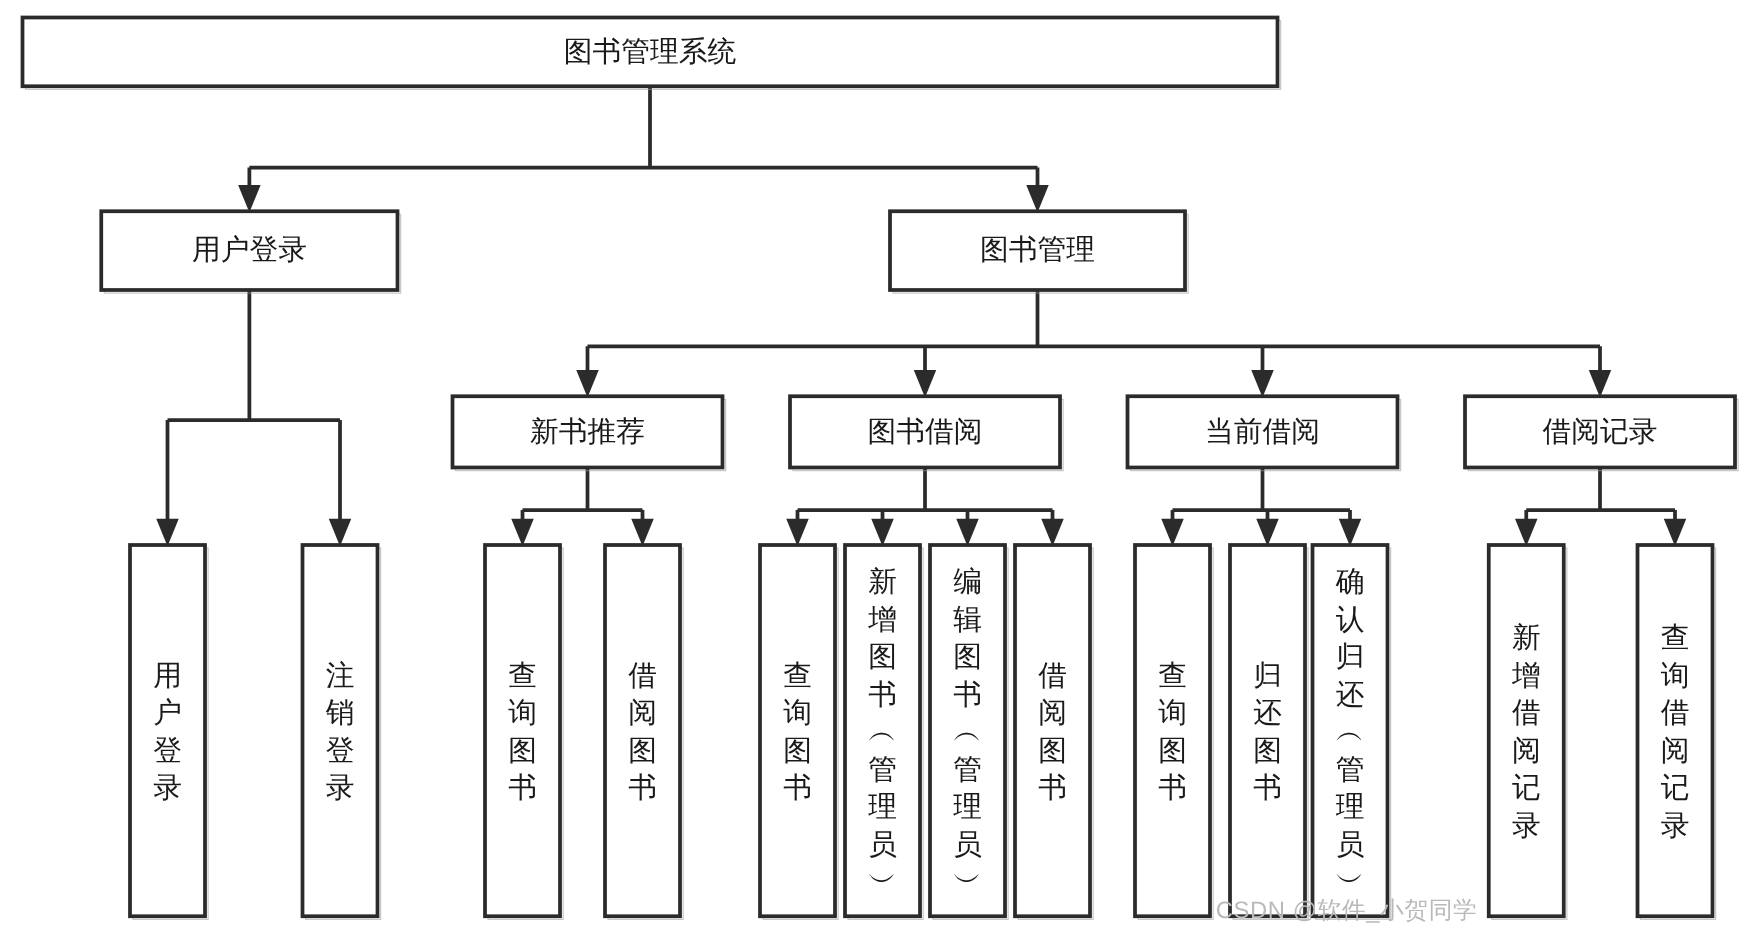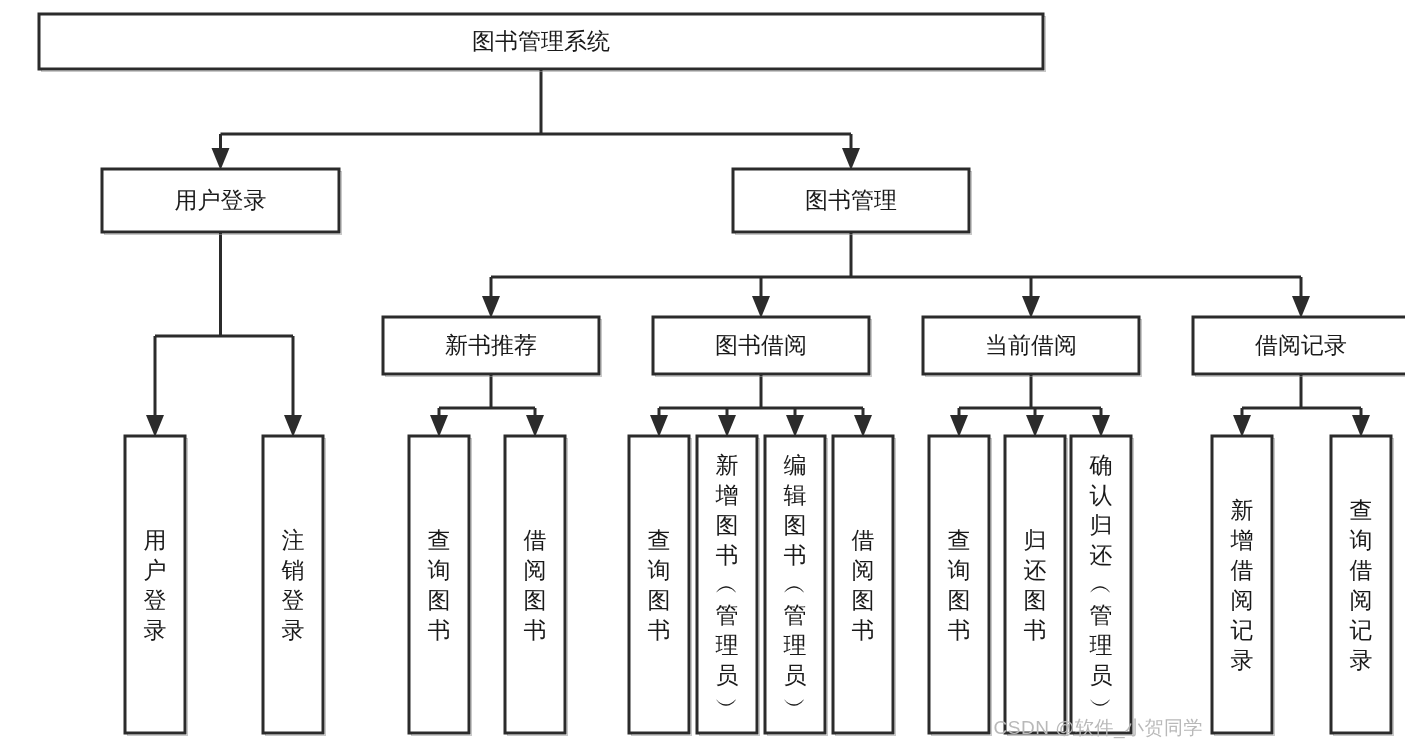--- a/index.html
+++ b/index.html
@@ -13,21 +13,20 @@
     font-family: "Liberation Sans", "DejaVu Sans", sans-serif;
     overflow: hidden;
     position: relative;
   }
   #diagram-root {
     position: absolute;
     left: 0;
     top: 0;
     width: 1190px;
     height: 747px;
-    margin-left: 21px;
   }
   svg.flow {
     display: block;
     width: 1405px;
     height: 747px;
   }
   .node-rect {
     fill: #ffffff;
     stroke: #2b2b2b;
     stroke-width: 3;

